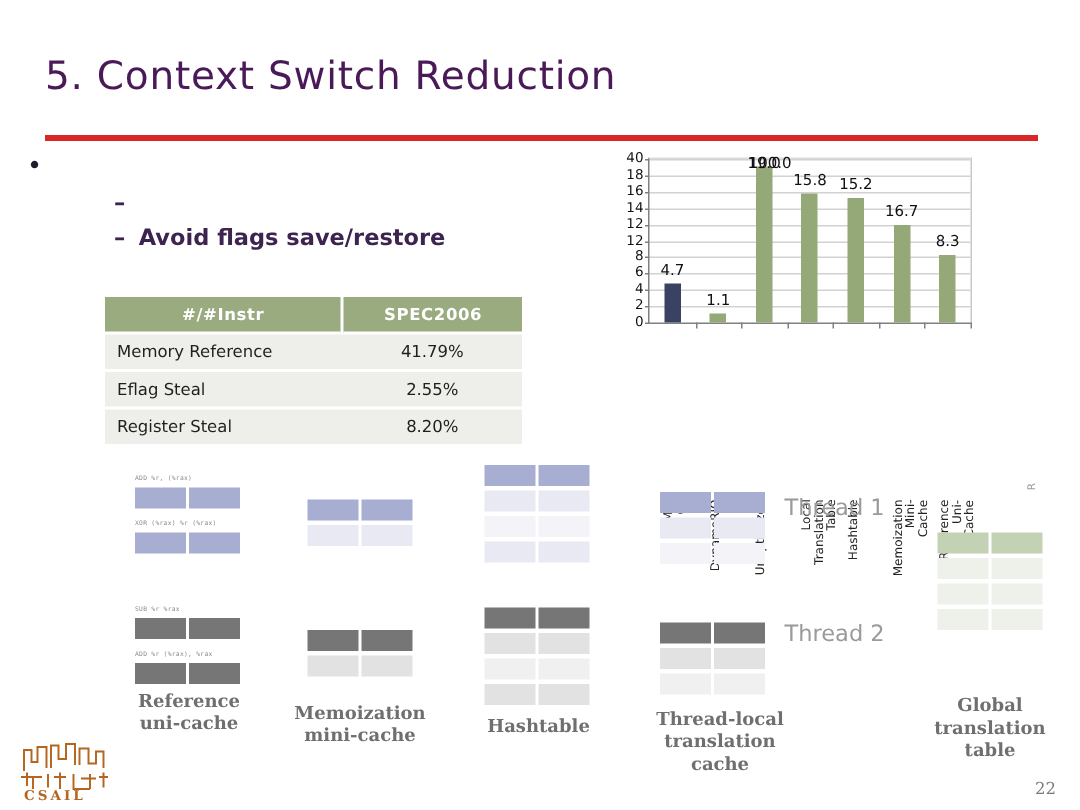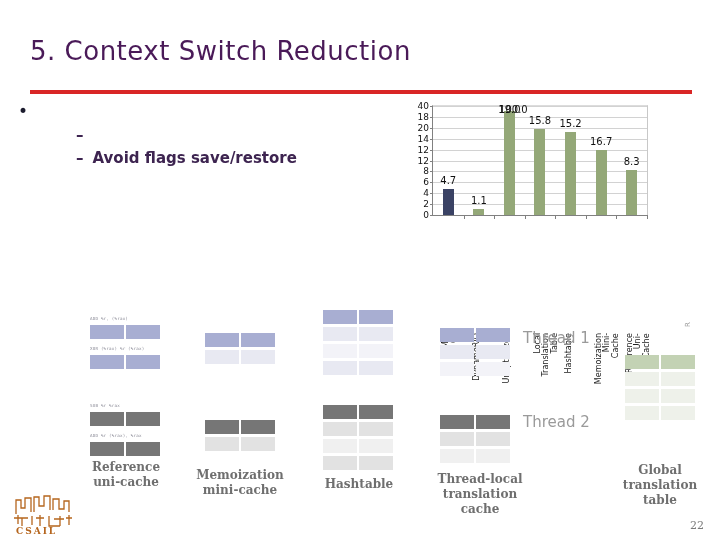--- a/index.html
+++ b/index.html
@@ -239,20 +239,42 @@
     </div>
     <div class="bullet-l2">
       <span class="dash">–</span>
     </div>
     <div class="bullet-l2">
       <span class="dash">–</span>
       <span>Avoid flags save/restore</span>
     </div>
   </div>
 
+  <table id="stats-table">
+    <thead>
+      <tr>
+        <th class="th-left">#/#Instr</th>
+        <th>SPEC2006</th>
+      </tr>
+    </thead>
+    <tbody>
+      <tr>
+        <td class="metric">Memory Reference</td>
+        <td class="value">41.79%</td>
+      </tr>
+      <tr>
+        <td class="metric">Eflag Steal</td>
+        <td class="value">2.55%</td>
+      </tr>
+      <tr>
+        <td class="metric">Register Steal</td>
+        <td class="value">8.20%</td>
+      </tr>
+    </tbody>
+  </table>
 
   <div id="chart">
     <div id="chart-plot">
         <div class="ytick-label" style="top: 109px;">0</div>
         <div class="ytick-mark" style="top: 109px;"></div>
         <div class="gridline" style="top: 98.1px;"></div>
         <div class="ytick-label" style="top: 98.1px;">2</div>
         <div class="ytick-mark" style="top: 98.1px;"></div>
         <div class="gridline" style="top: 87.2px;"></div>
         <div class="ytick-label" style="top: 87.2px;">4</div>
@@ -266,21 +288,21 @@
         <div class="gridline" style="top: 54.5px;"></div>
         <div class="ytick-label" style="top: 54.5px;">12</div>
         <div class="ytick-mark" style="top: 54.5px;"></div>
         <div class="gridline" style="top: 43.6px;"></div>
         <div class="ytick-label" style="top: 43.6px;">12</div>
         <div class="ytick-mark" style="top: 43.6px;"></div>
         <div class="gridline" style="top: 32.7px;"></div>
         <div class="ytick-label" style="top: 32.7px;">14</div>
         <div class="ytick-mark" style="top: 32.7px;"></div>
         <div class="gridline" style="top: 21.8px;"></div>
-        <div class="ytick-label" style="top: 21.8px;">20</div>
+        <div class="ytick-label" style="top: 21.8px;">16</div>
         <div class="ytick-mark" style="top: 21.8px;"></div>
         <div class="gridline" style="top: 10.9px;"></div>
         <div class="ytick-label" style="top: 10.9px;">18</div>
         <div class="ytick-mark" style="top: 10.9px;"></div>
         <div class="gridline" style="top: 0px;"></div>
         <div class="ytick-label" style="top: 0px;">40</div>
         <div class="ytick-mark" style="top: 0px;"></div>
         <div class="bar accent" style="left: 9.78286px; width: 11.0057px; height: 25.615px; background: rgb(58, 66, 100);"></div>
         <div class="xtick-mark" style="left: 30.5714px;"></div>
         <div class="bar-label" style="left: 15.2857px; top: 69.385px;">4.7</div>

